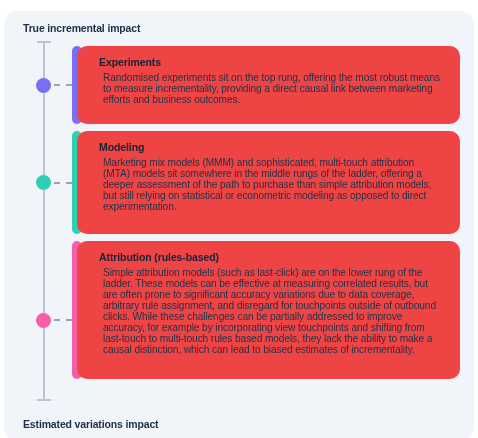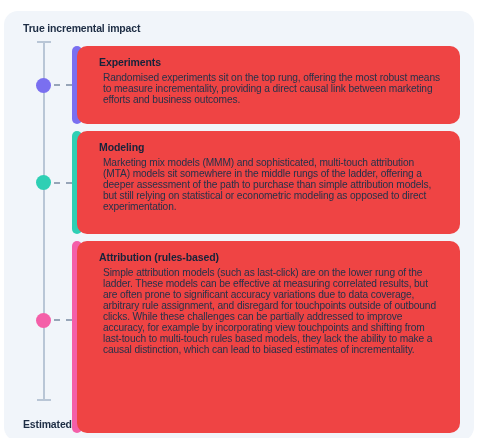--- a/index.html
+++ b/index.html
@@ -147,21 +147,21 @@
   <div class="rung" id="rung-1" style="top: 120px; height: 103px;">
     <div class="bar" id="bar-1" style="background: rgb(46, 207, 180);"></div>
     <div class="card">
       <h3>Modeling</h3>
       <p>Marketing mix models (MMM) and sophisticated, multi-touch attribution (MTA) models sit somewhere in the middle rungs of the ladder, offering a deeper assessment of the path to purchase than simple attribution models, but still relying on statistical or econometric modeling as opposed to direct experimentation.</p>
     </div>
   </div>
 
   <div class="node" id="node-2" style="background: rgb(244, 95, 168); top: 301.5px;"></div>
   <div class="dash" id="dash-2" style="top: 308px; border-top-color: rgb(151, 165, 184);"></div>
-  <div class="rung" id="rung-2" style="top: 230px; height: 192px;">
+  <div class="rung" id="rung-2" style="top: 230px; height: 138px;">
     <div class="bar" id="bar-2" style="background: rgb(244, 95, 168);"></div>
     <div class="card">
       <h3>Attribution (rules-based)</h3>
       <p>Simple attribution models (such as last-click) are on the lower rung of the ladder. These models can be effective at measuring correlated results, but are often prone to significant accuracy variations due to data coverage, arbitrary rule assignment, and disregard for touchpoints outside of outbound clicks. While these challenges can be partially addressed to improve accuracy, for example by incorporating view touchpoints and shifting from last-touch to multi-touch rules based models, they lack the ability to make a causal distinction, which can lead to biased estimates of incrementality.</p>
     </div>
   </div>
 
 </div>
 
 </body></html>

